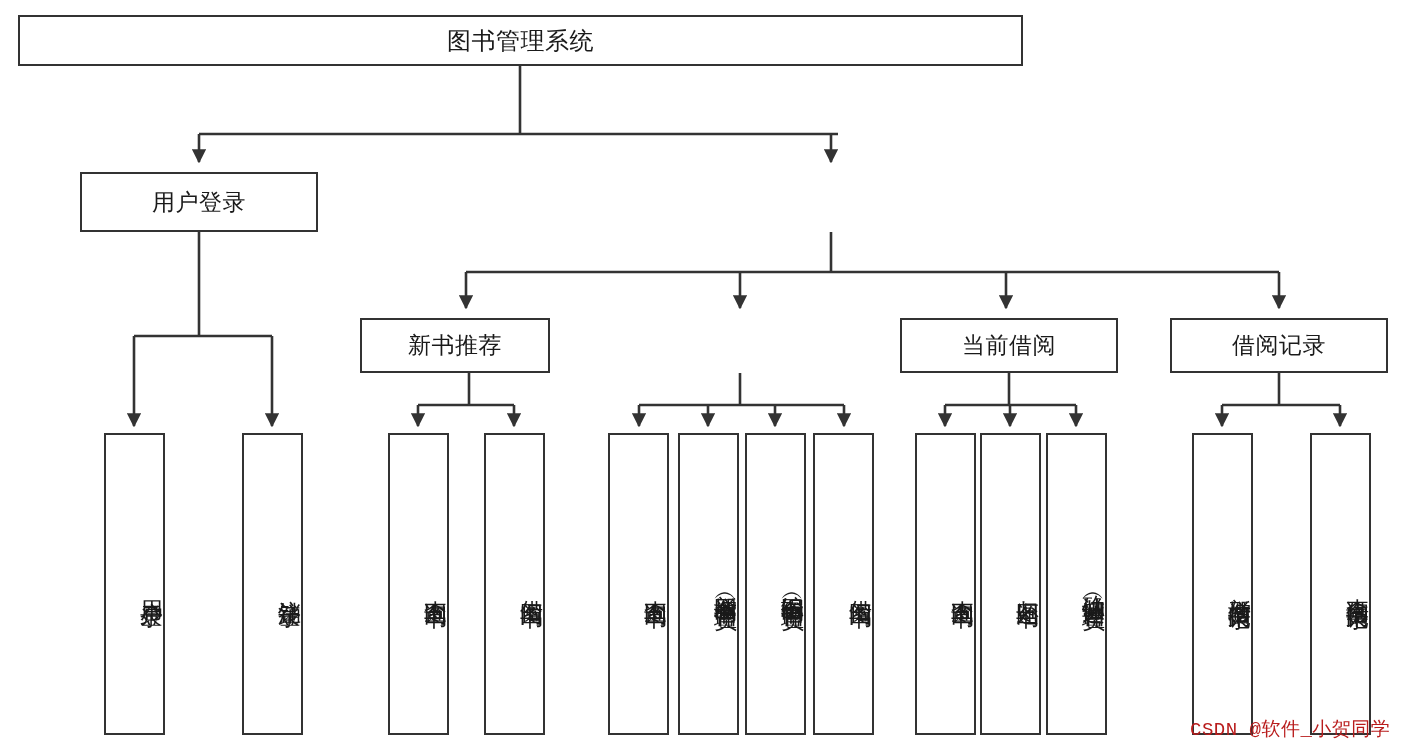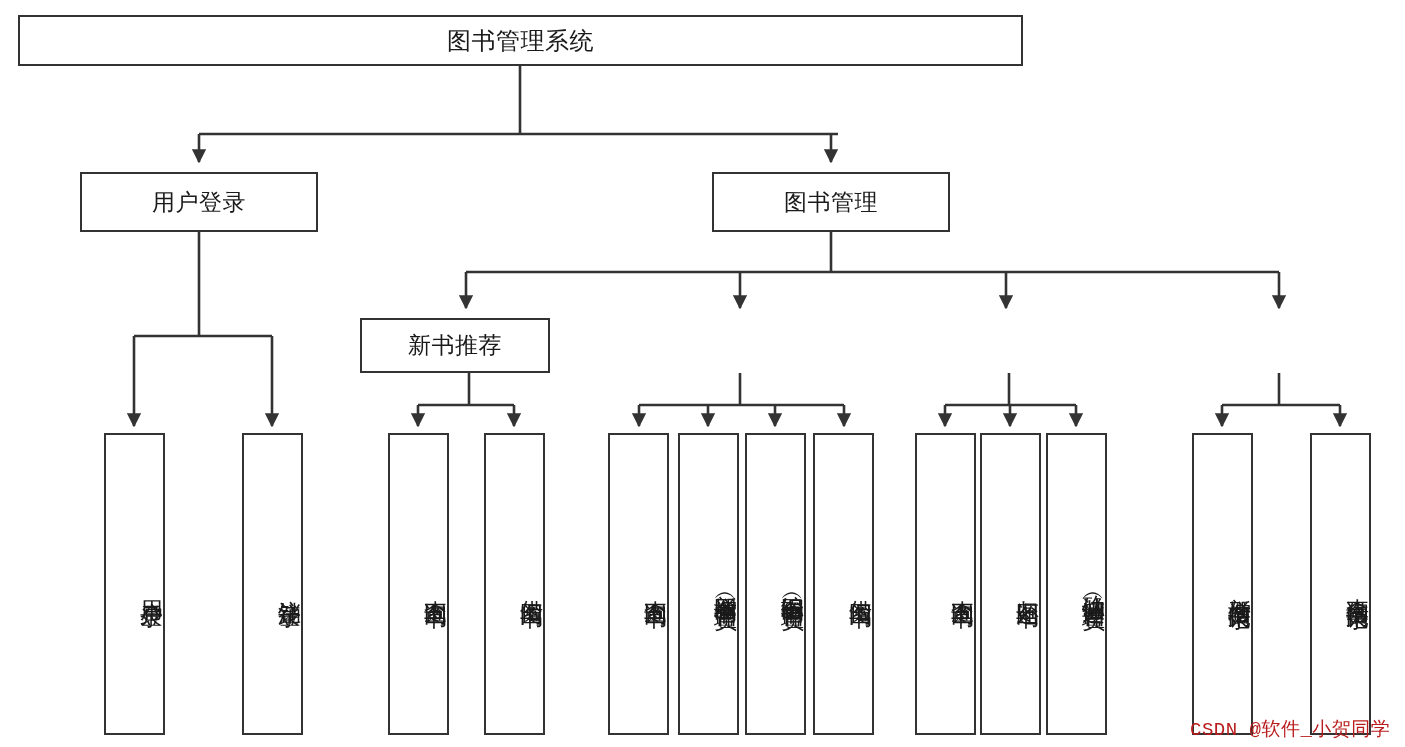--- a/index.html
+++ b/index.html
@@ -120,26 +120,29 @@
     </g>
   </svg>
 
   <div class="node node-h node-root" style="left:18px; top:15px; width:1005px; height:51px;">
     <span>图书管理系统</span>
   </div>
 
   <div class="node node-h" style="left:80px; top:172px; width:238px; height:60px;">
     <span>用户登录</span>
   </div>
-  <div class="node node-h" style="left:712px; top:172px; width:238px; height:60px;">
-    <span>图书管理</span>
-  </div>
 
   <div class="node node-h" style="left:360px; top:318px; width:190px; height:55px;">
     <span>新书推荐</span>
+  </div>
+  <div class="node node-h" style="left:900px; top:318px; width:218px; height:55px;">
+    <span>当前借阅</span>
+  </div>
+  <div class="node node-h" style="left:1170px; top:318px; width:218px; height:55px;">
+    <span>借阅记录</span>
   </div>
 
   <div class="node node-v" style="left:104px; top:433px; width:61px; height:302px;">
     <span>用户登录</span>
   </div>
   <div class="node node-v" style="left:242px; top:433px; width:61px; height:302px;">
     <span>注销登录</span>
   </div>
 
   <div class="node node-v" style="left:388px; top:433px; width:61px; height:302px;">

